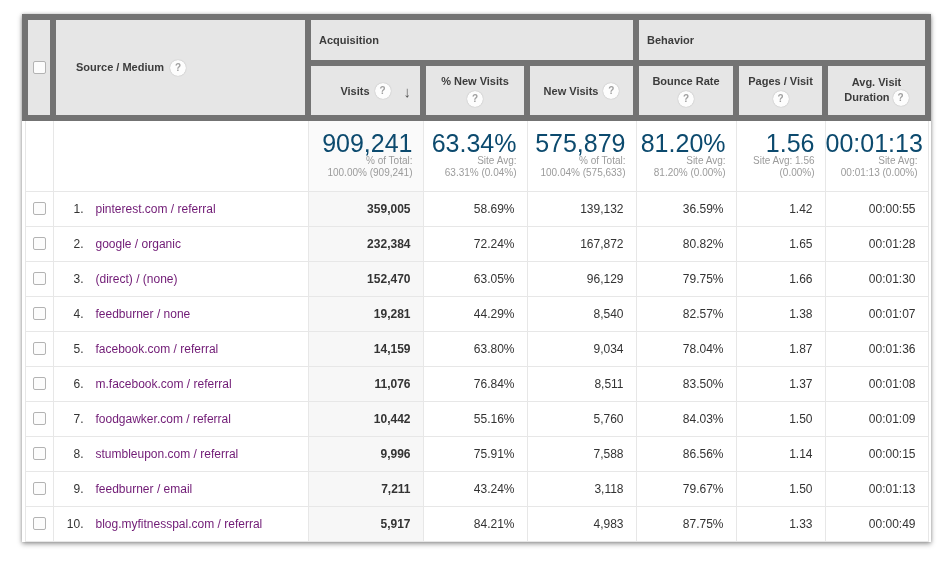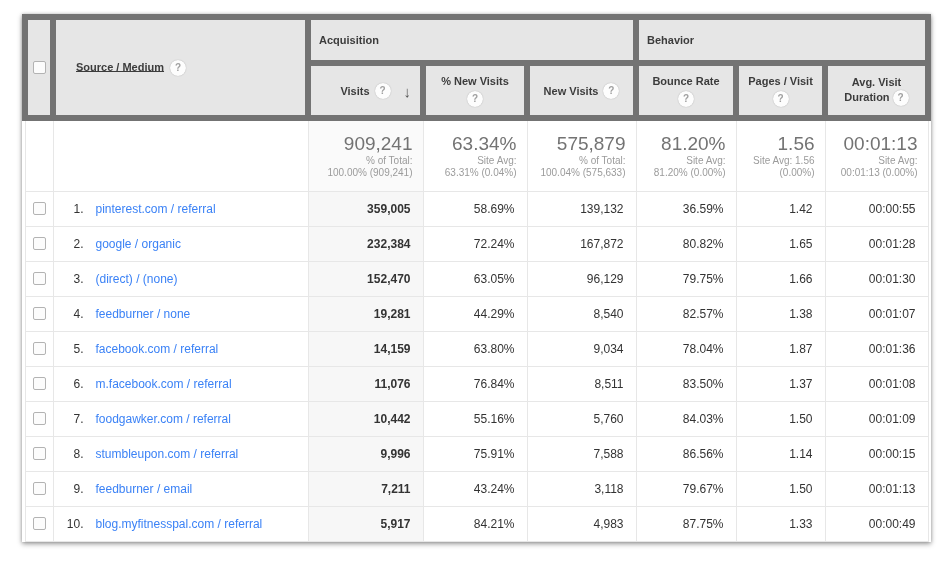--- a/index.html
+++ b/index.html
@@ -26,21 +26,21 @@
     border: 6px solid #737373;
     font-size: 11px;
     font-weight: bold;
     color: #3c3c3c;
     vertical-align: middle;
   }
   tr.group-row { height: 46px; }
   tr.cols-row  { height: 55px; }
   th.group-cell { text-align: left; padding-left: 8px; }
   th.cb-head { vertical-align: middle; }
-  th.source-head { text-align: left; padding-left: 20px; text-decoration: underline; }
+  th.source-head { text-align: left; padding-left: 20px; }
   th.metric-head { text-align: center; position: relative; margin-top: 36px; }
   .h-stack { display: flex; flex-direction: column; align-items: center; gap: 3px; line-height: 13px; }
   .h-inline { display: flex; align-items: center; justify-content: center; gap: 5px; }
   .h-wrap {
     display: inline-block; width: 80px; line-height: 15px; text-align: center;
   }
   
   .help {
     display: inline-block;
     width: 16px; height: 16px; line-height: 16px;
@@ -76,37 +76,37 @@
   
   tbody td {
     border: 1px solid #e7e7e7;
     font-size: 12px;
     color: #333;
     vertical-align: middle;
   }
   
   tr.summary-row { height: 73px; }
   tr.summary-row td { text-align: right; padding-right: 10px; }
-  .sum-val { font-size: 19px; color: #737373; line-height: 23px; }
+  .sum-val { font-size: 25px; color: #0c4a6e; line-height: 23px; }
   .sum-sub { font-size: 10px; color: #9b9b9b; line-height: 12px; }
   
   tr.data-row { height: 35px; }
   td.num { text-align: right; padding-right: 12px; }
   td.visits-col { background: #f7f7f7; font-weight: bold; }
   tr.summary-row td.visits-col { background: #fafafa; font-weight: normal; }
   td.src-cell { text-align: left; padding-left: 6px; white-space: nowrap; overflow: hidden; }
   .rank {
     display: inline-block;
     width: 24px;
     text-align: right;
     margin-right: 12px;
     color: #333;
   }
   a.sm-link {
-    color: #3b82f6;
+    color: #701a75;
     text-decoration: none;
     cursor: pointer;
   }
 </style>
 </head>
 <body>
 
 <div class="table-wrap">
 <table>
   <colgroup>

